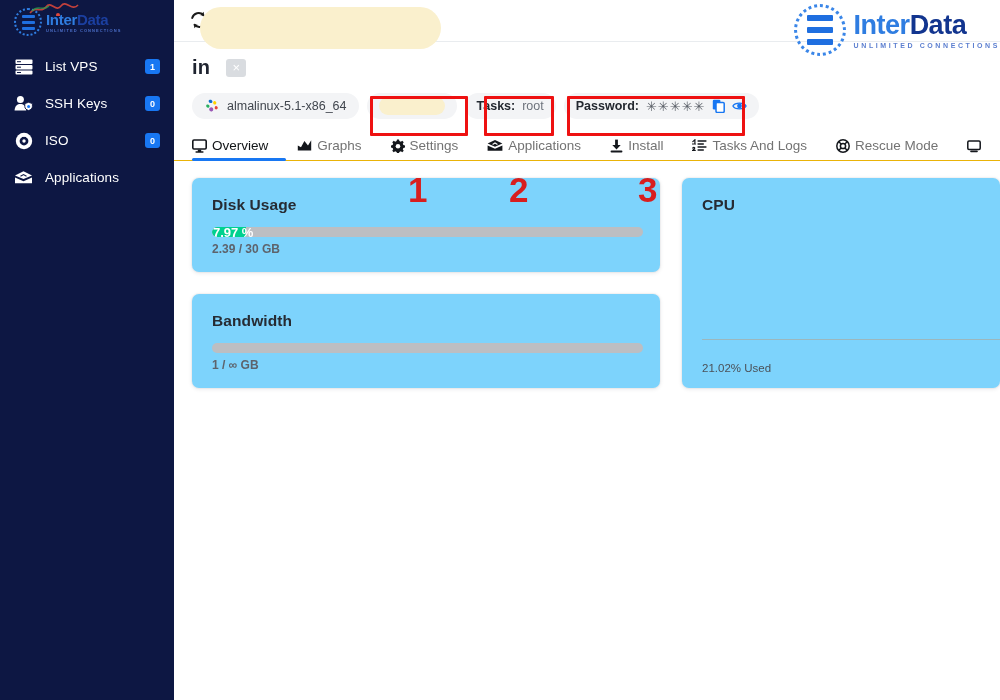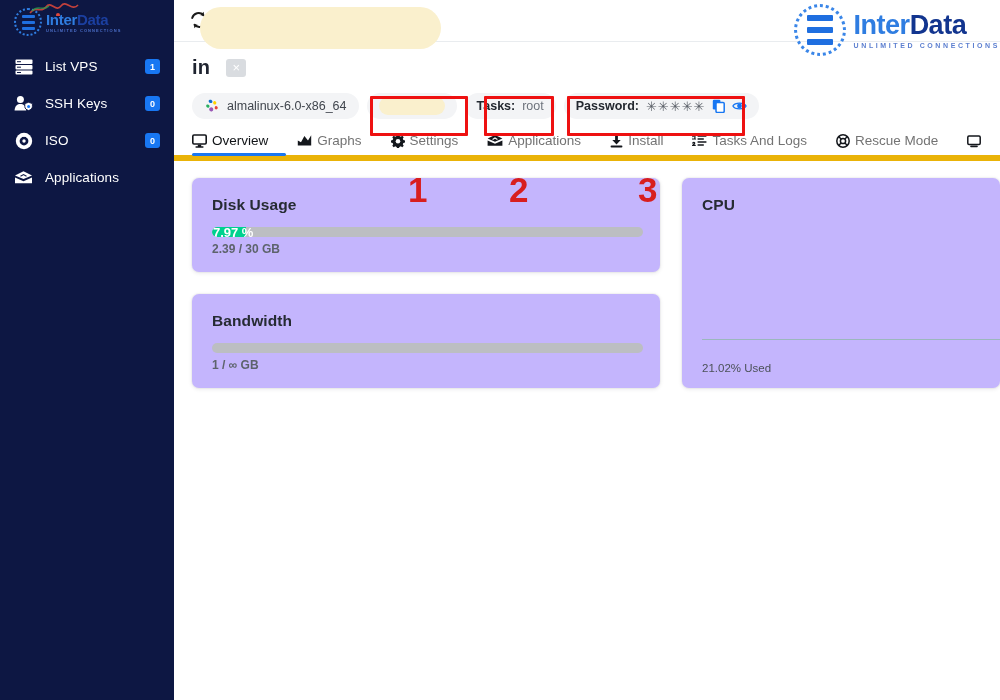--- a/index.html
+++ b/index.html
@@ -169,21 +169,21 @@
   .pill b { color: #232830; font-weight: 700; }
   .pill .val { color: #6d737c; }
   .alma-ico { width: 16px; height: 16px; flex: 0 0 16px; }
   .pw-stars { letter-spacing: 1px; color: #5c6169; font-size: 13px; }
   .ico-btn { color: #1877f2; cursor: pointer; display: flex; align-items: center; }
 
   
   .tabs {
     display: flex; align-items: flex-end;
     padding-left: 18px; margin-top: 6px;
-    border-bottom: 6px solid #eab308;
+    border-bottom: 1px solid #eab308;
     height: 32px; position: relative;
   }
   .tab {
     display: flex; align-items: center; gap: 5px;
     font-size: 13.5px; color: #737373; font-weight: 500;
     padding: 0 0 7px 0; margin-right: 29px;
     cursor: pointer; white-space: nowrap;
   }
   .tab.active { color: #111417; }
   .tab .u {
@@ -191,21 +191,21 @@
     height: 3px; width: 94px; background: #1877f2; border-radius: 2px;
   }
   .tab-ico { display: flex; align-items: center; }
 
   
   .cards {
     display: flex; gap: 22px; padding: 17px 0 0 18px;
   }
   .col-left { width: 468px; flex: 0 0 468px; }
   .card {
-    background: #c4b5fd;
+    background: #7dd3fc;
     border-radius: 7px;
     box-shadow: 0 1px 4px rgba(16,24,40,.10), 0 0 0 1px rgba(16,24,40,.03);
     padding: 18px 17px 16px 20px;
   }
   .card + .card { margin-top: 22px; }
   .card h3 {
     font-size: 15.5px; font-weight: 700; color: #262b33;
     letter-spacing: 0.1px; margin-bottom: 13px;
   }
   .bar-track {
@@ -374,21 +374,21 @@
 
     <div class="meta-row">
       <div class="pill">
         <svg class="alma-ico" viewBox="0 0 16 16">
           <path d="M5.2 2.1 C6.6 1.4 8.2 2.1 8.4 3.4 C8.6 4.7 7.3 5.4 6.1 5.0 C4.8 4.6 4.0 2.8 5.2 2.1Z" fill="#0f6ecd"></path>
           <path d="M10.8 3.0 C12.2 3.3 12.9 4.9 12.0 5.9 C11.1 6.9 9.5 6.4 9.2 5.2 C8.9 4.0 9.7 2.8 10.8 3.0Z" fill="#ffd400"></path>
           <path d="M3.0 6.6 C4.3 6.1 5.7 7.1 5.5 8.4 C5.3 9.7 3.7 10.2 2.8 9.3 C1.9 8.4 2.0 7.0 3.0 6.6Z" fill="#27ae60"></path>
           <path d="M12.6 8.2 C13.9 8.6 14.2 10.3 13.1 11.1 C12.0 11.9 10.6 11.0 10.7 9.7 C10.8 8.5 11.7 7.9 12.6 8.2Z" fill="#e8443a"></path>
           <path d="M6.6 9.4 C8.2 9.0 9.6 10.4 9.2 11.9 C8.8 13.4 6.9 13.9 5.8 12.8 C4.7 11.7 5.1 9.8 6.6 9.4Z" fill="#9b59b6"></path>
         </svg>
-        <span>almalinux-6.0-x86_64</span>
+        <span>almalinux-5.1-x86_64</span>
       </div>
 
       <div class="pill blank">
           <div style="width: 74px; height: 18px; background: rgb(250, 240, 205); border-radius: 10px; margin: 0px auto;"></div>
         </div>
 
       <div class="pill">
         <b>Tasks:</b>
         <span class="val">root</span>
       </div>

